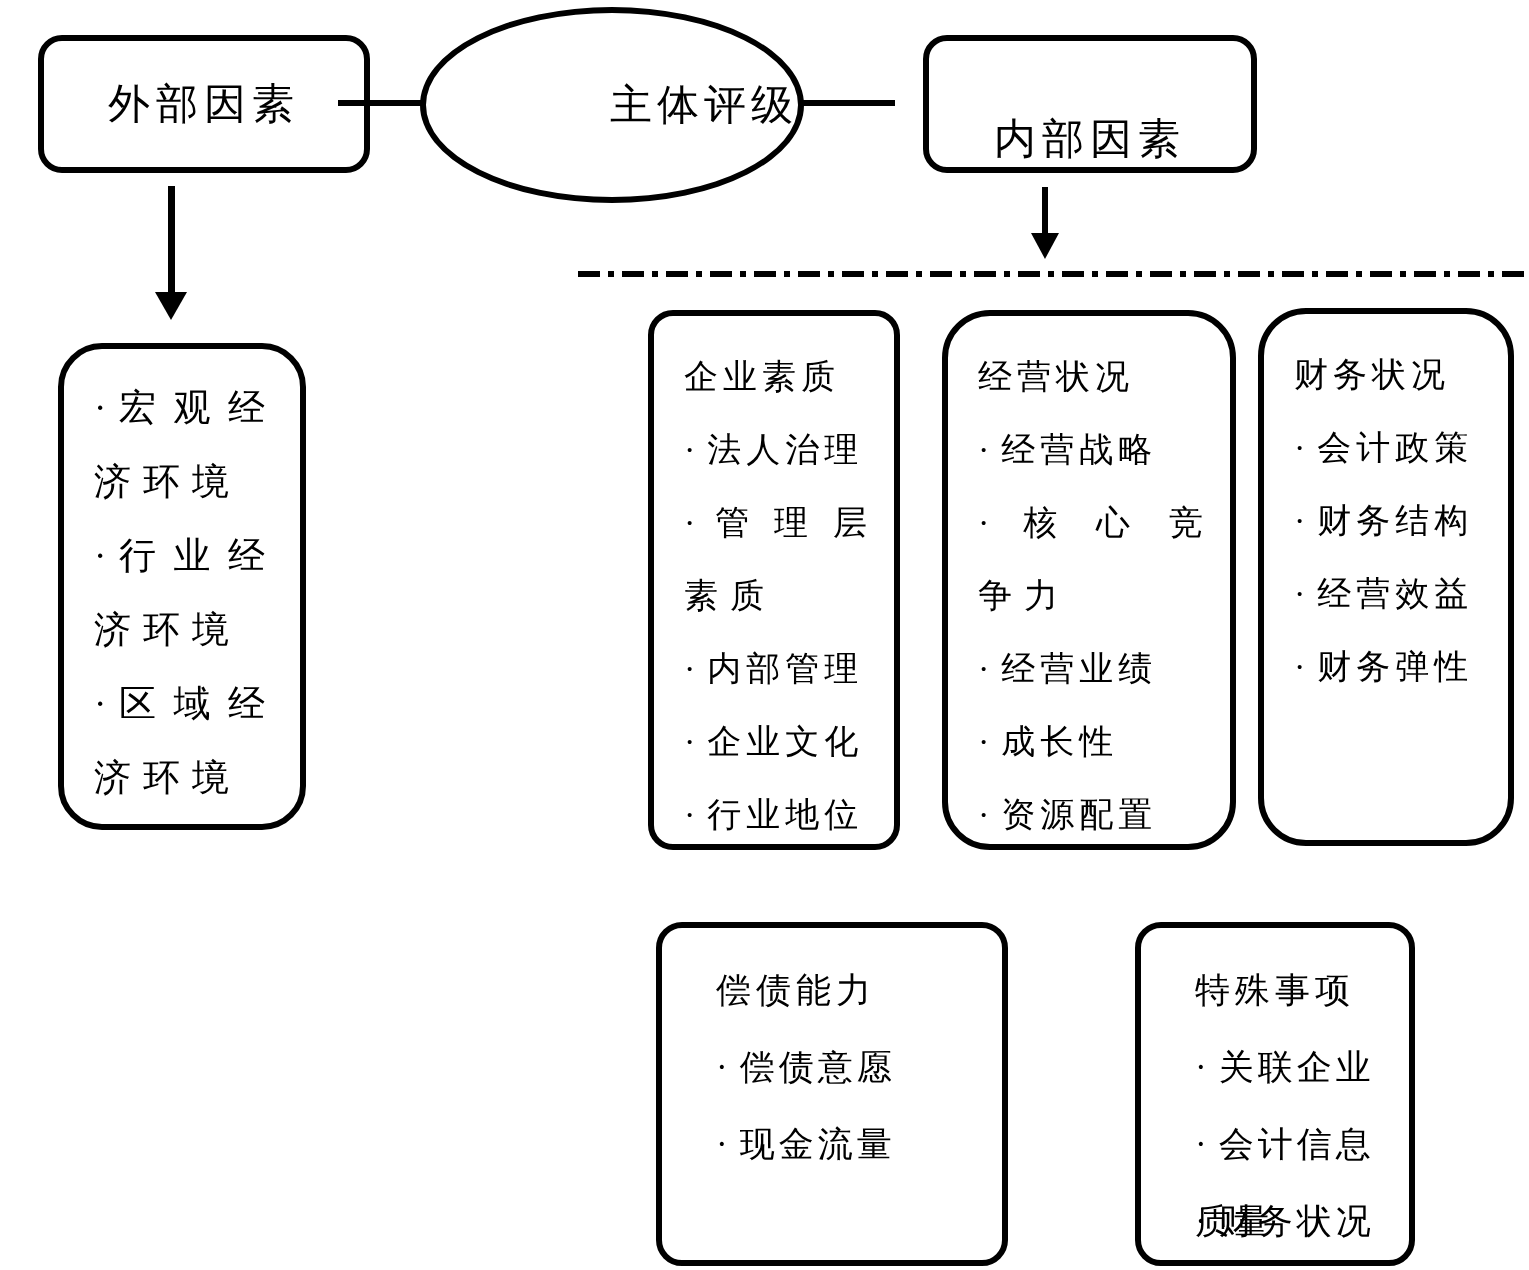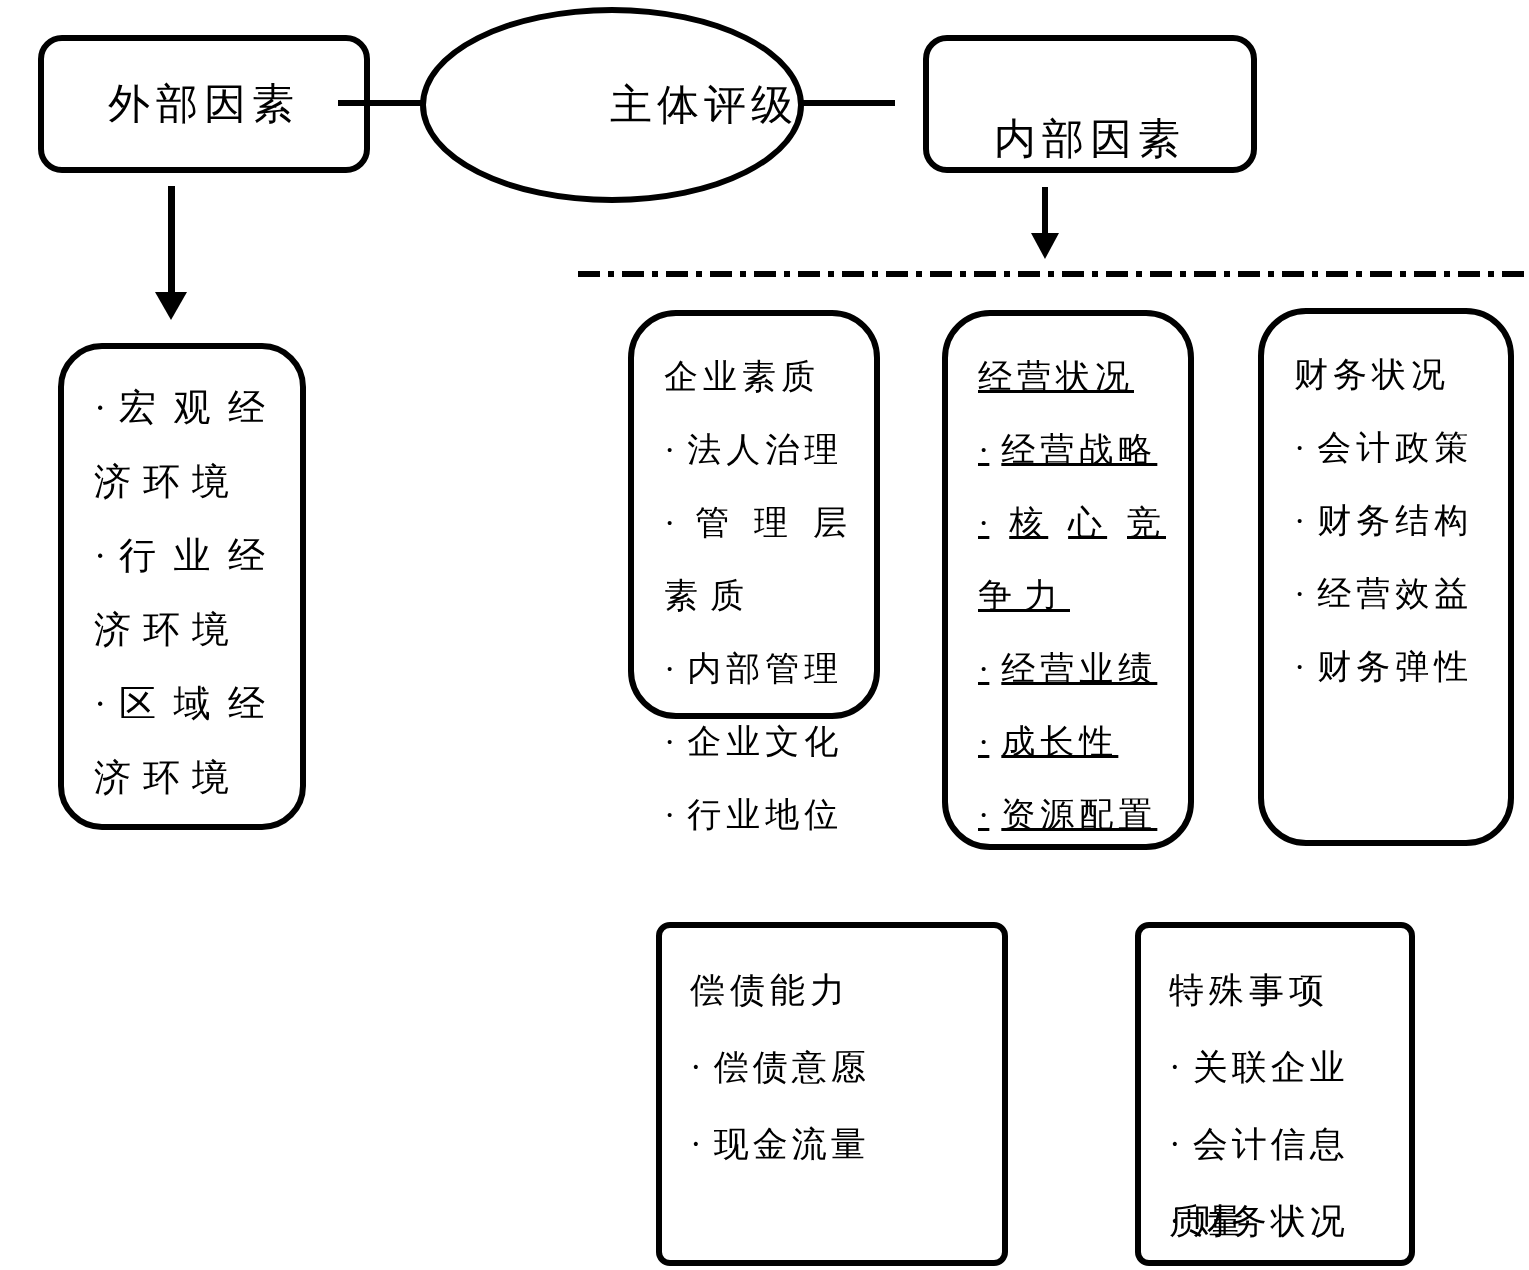--- a/index.html
+++ b/index.html
@@ -44,25 +44,25 @@
   .line.spread { display:flex; justify-content:space-between; align-items:center; }
   .line.spread .blt:not(:empty) { margin-right:0; }
   .line.spread .txt { display:contents; }
 
   .extdetail { left:58px; top:343px; width:248px; height:487px; border-radius:44px;
                padding:22px 30px 0 30px; font-size:37px; }
   .extdetail .line { height:74px; line-height:74px; }
 
   .mid { border-radius:48px; padding:24px 22px 0 30px; font-size:34px; }
   .mid .box-title, .mid .line { height:73px; line-height:73px; }
-  .g0 { left:628px;  top:310px; width:252px; height:409px; }
-  .g1 { left:942px;  top:310px; width:252px; height:540px;text-decoration:underline; }
+  .g0 { left:648px;  top:310px; width:252px; height:540px;border-radius:25px; }
+  .g1 { left:942px;  top:310px; width:294px; height:540px; }
   .g2 { left:1258px; top:308px; width:256px; height:538px; }
 
-  .bot { border-radius:14px; padding:24px 26px 0 28px; font-size:35px; }
+  .bot { border-radius:26px; padding:24px 26px 0 54px; font-size:35px; }
   .bot .box-title, .bot .line { height:77px; line-height:77px; }
   .bot .txt { letter-spacing:4px; }
   .g3 { left:656px;  top:922px; width:352px; height:344px; }
   .g4 { left:1120px; top:922px; width:280px; height:344px;margin-left:15px; }
 </style>
 </head>
 <body>
 
 <div class="canvas">
 

